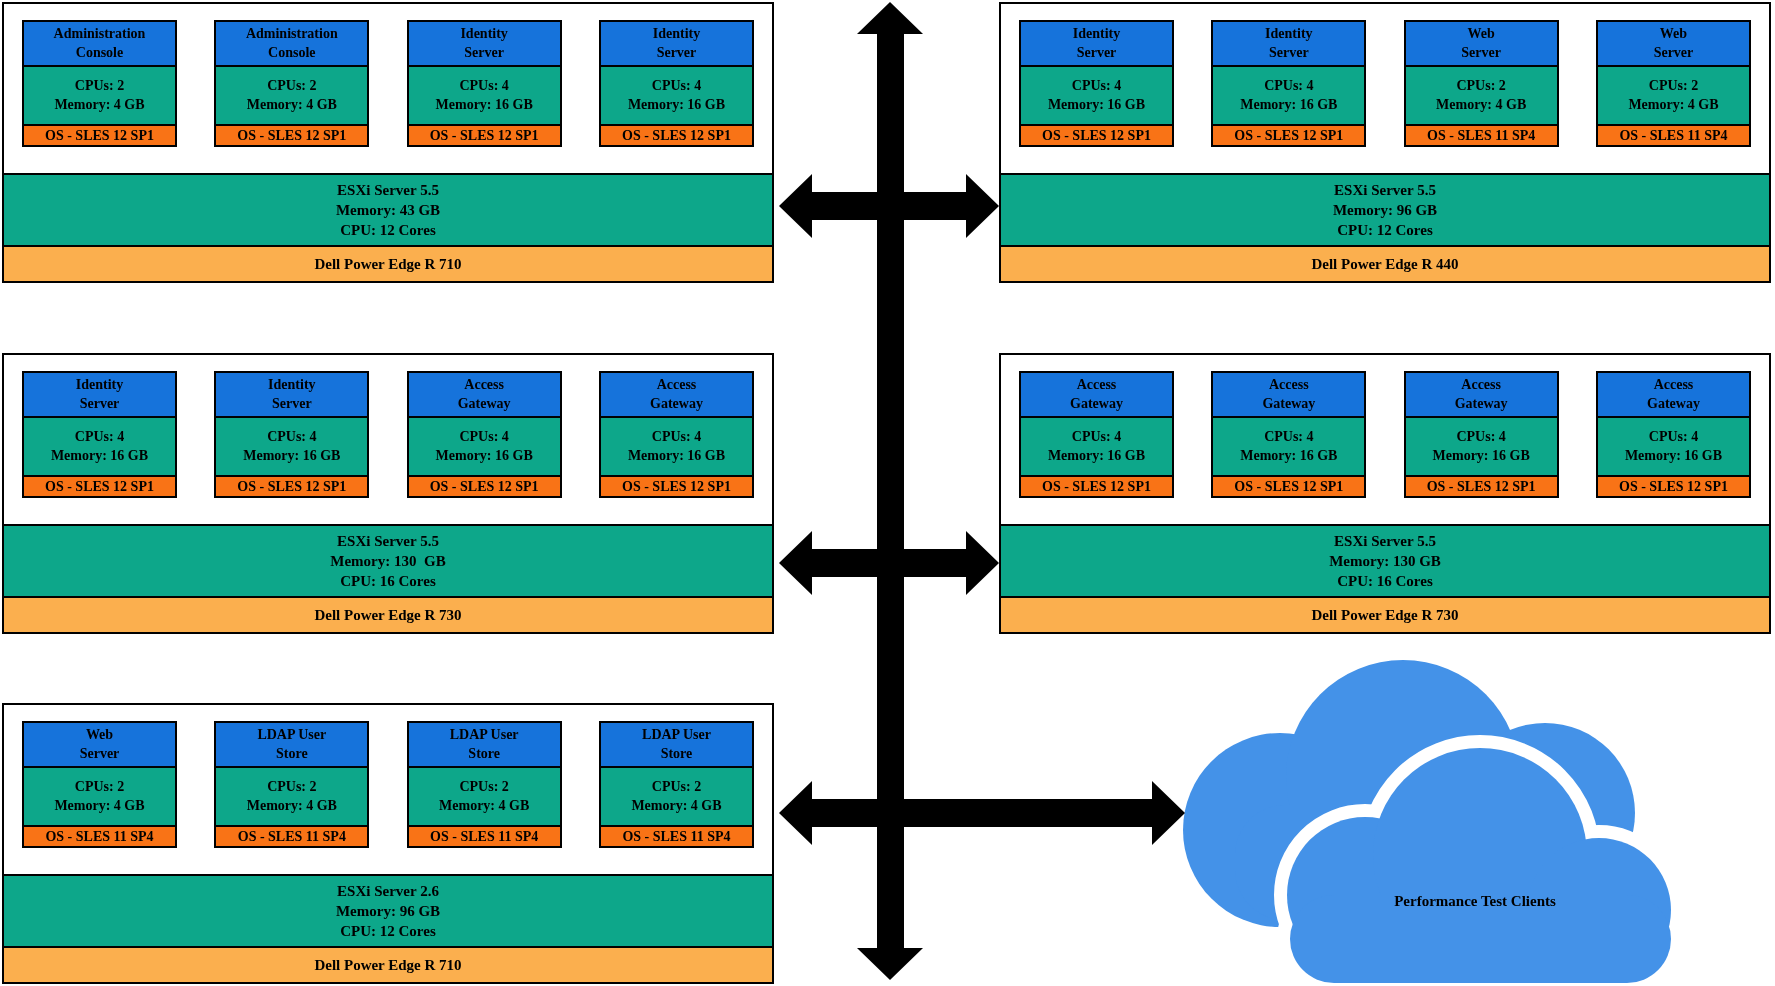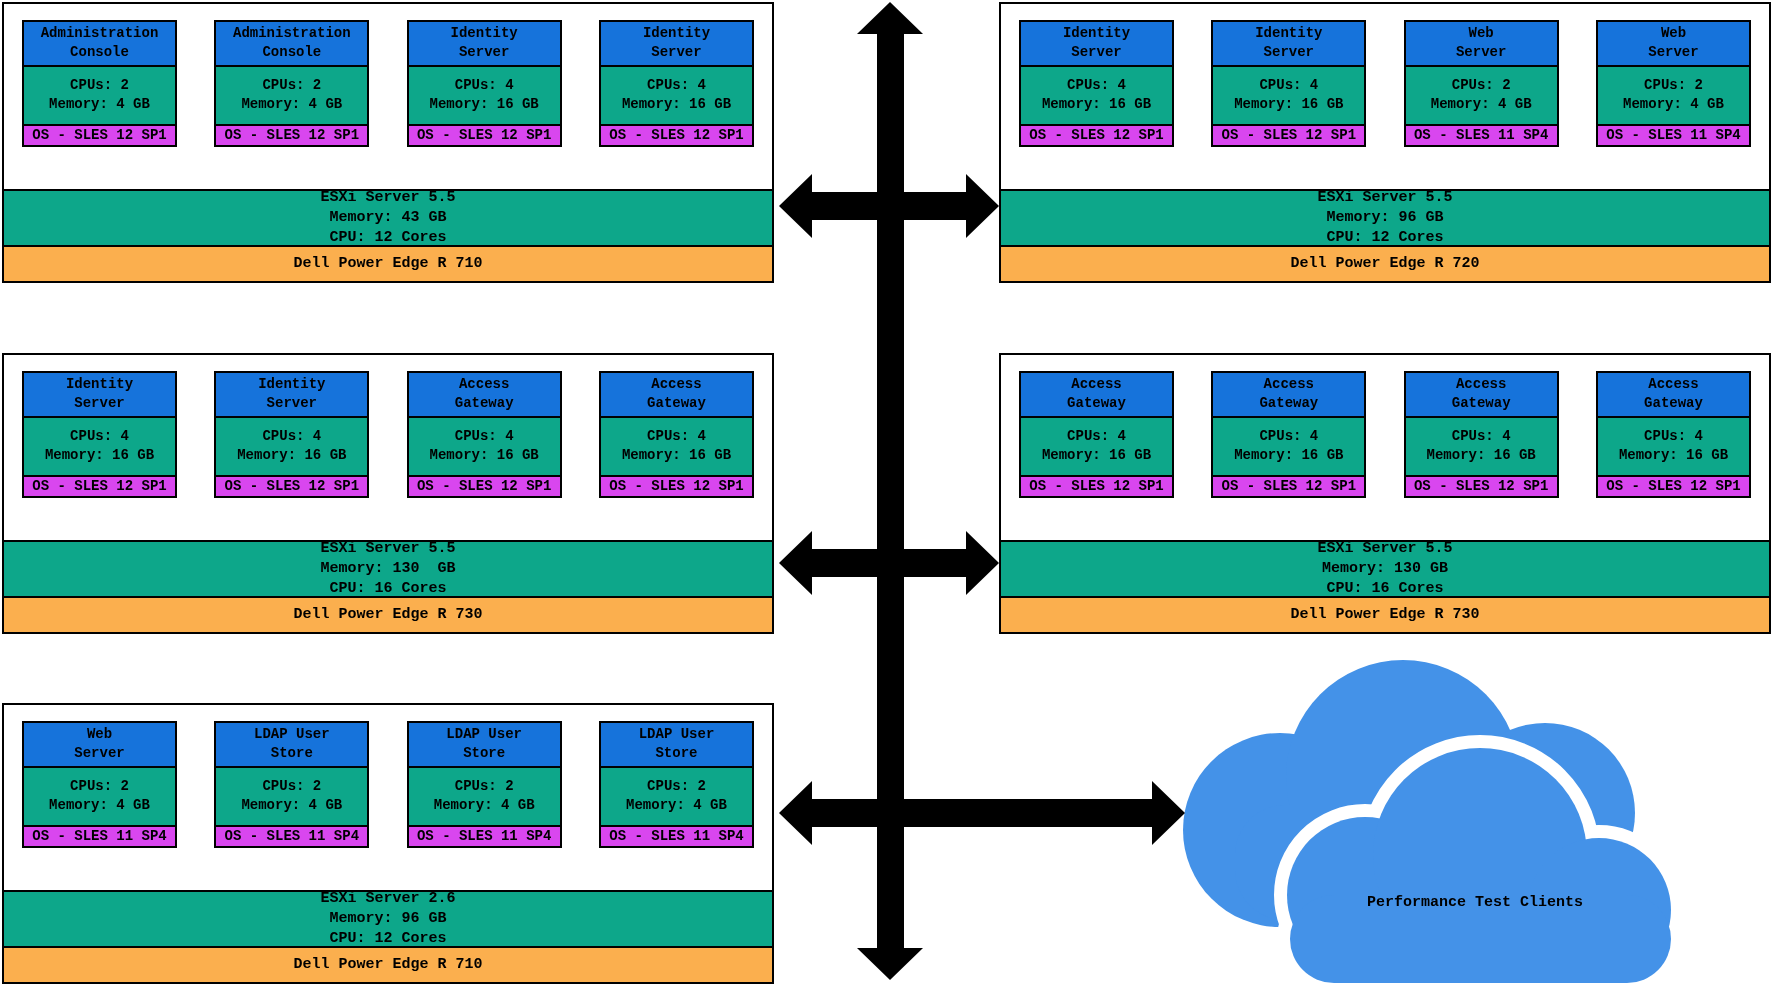--- a/index.html
+++ b/index.html
@@ -1,39 +1,39 @@
 <!DOCTYPE html>
 <html><head>
 <meta charset="utf-8">
 <style>
   html,body{margin:0;padding:0;background:#fff;}
   #canvas{
     position:relative;width:1775px;height:986px;background:#ffffff;overflow:hidden;
-    font-family:Liberation Mono, monospace;color:#000;
+    font-family:Liberation Serif, serif;color:#000;
   }
   .group{
     position:absolute;width:772px;height:281px;border:2px solid #000;background:#fff;
     box-sizing:border-box;display:flex;flex-direction:column;
   }
   .g-tl{left:2px;top:2px;}
   .g-tr{left:999px;top:2px;}
   .g-ml{left:2px;top:353px;}
   .g-mr{left:999px;top:353px;}
   .g-bl{left:2px;top:703px;}
   .vm-area{flex:1;display:flex;justify-content:space-between;padding:16px 18px 0 18px;}
   .vm{
     width:155px;height:127px;border:2px solid #000;box-sizing:border-box;
     display:flex;flex-direction:column;text-align:center;background:#fff;
   }
   .vm-head{height:47px;background:#1673db;display:flex;flex-direction:column;justify-content:center;}
   .vm-specs{height:65px;background:#0da78a;border-top:2px solid #000;display:flex;flex-direction:column;justify-content:center;box-sizing:border-box;}
-  .vm-os{flex:1;background:#d946ef;border-top:2px solid #000;display:flex;align-items:center;justify-content:center;}
+  .vm-os{flex:1;background:#f97316;border-top:2px solid #000;display:flex;align-items:center;justify-content:center;}
   .t{font-size:14px;font-weight:600;line-height:19px;display:block;white-space:pre;}
   .esxi{
-    height:56px;border-top:2px solid #000;background:#0da78a;box-sizing:border-box;
+    height:72px;border-top:2px solid #000;background:#0da78a;box-sizing:border-box;
     display:flex;flex-direction:column;justify-content:center;align-items:center;
   }
   .esxi .t,.hw .t{font-size:15px;line-height:20px;}
   .hw{
     height:36px;border-top:2px solid #000;background:#fbaf4e;box-sizing:border-box;
     display:flex;align-items:center;justify-content:center;
   }
   #arrows{position:absolute;left:0;top:0;z-index:5;}
   #cloud{position:absolute;left:1175px;top:655px;z-index:2;}
   svg{display:block;}
@@ -162,21 +162,21 @@
             <span class="t">OS - SLES 11 SP4</span>
           </div>
       </div>
     </div>
     <div class="esxi">
       <span class="t">ESXi Server 5.5</span>
       <span class="t">Memory: 96 GB</span>
       <span class="t">CPU: 12 Cores</span>
     </div>
     <div class="hw">
-        <span class="t">Dell Power Edge R 720</span>
+        <span class="t">Dell Power Edge R 440</span>
       </div>
   </div>
 
   <div class="group g-ml">
     <div class="vm-area">
       <div class="vm">
         <div class="vm-head">
             <span class="t">Identity</span>
             <span class="t">Server</span>
           </div>

